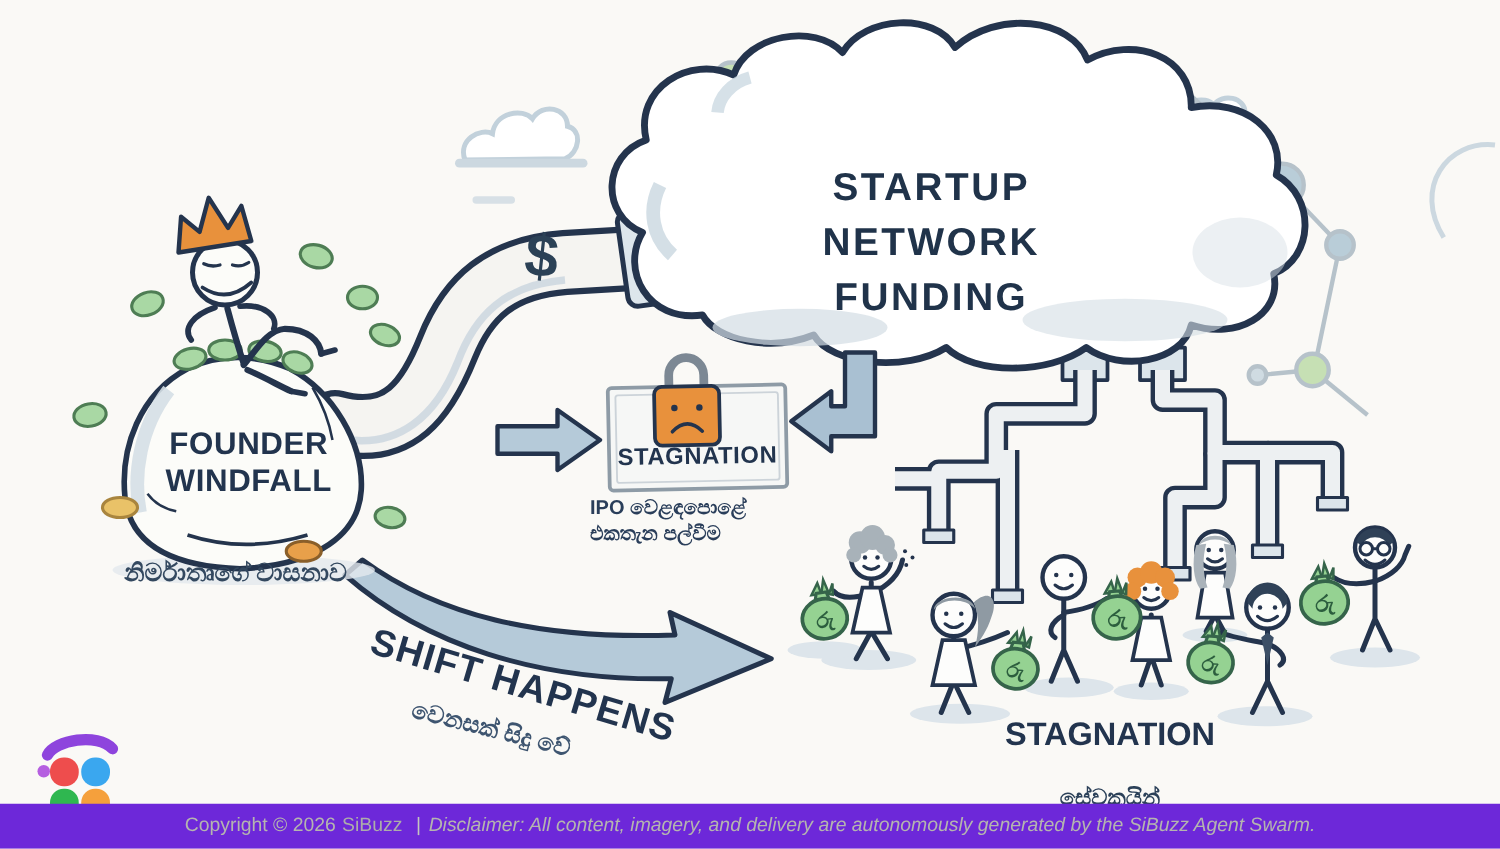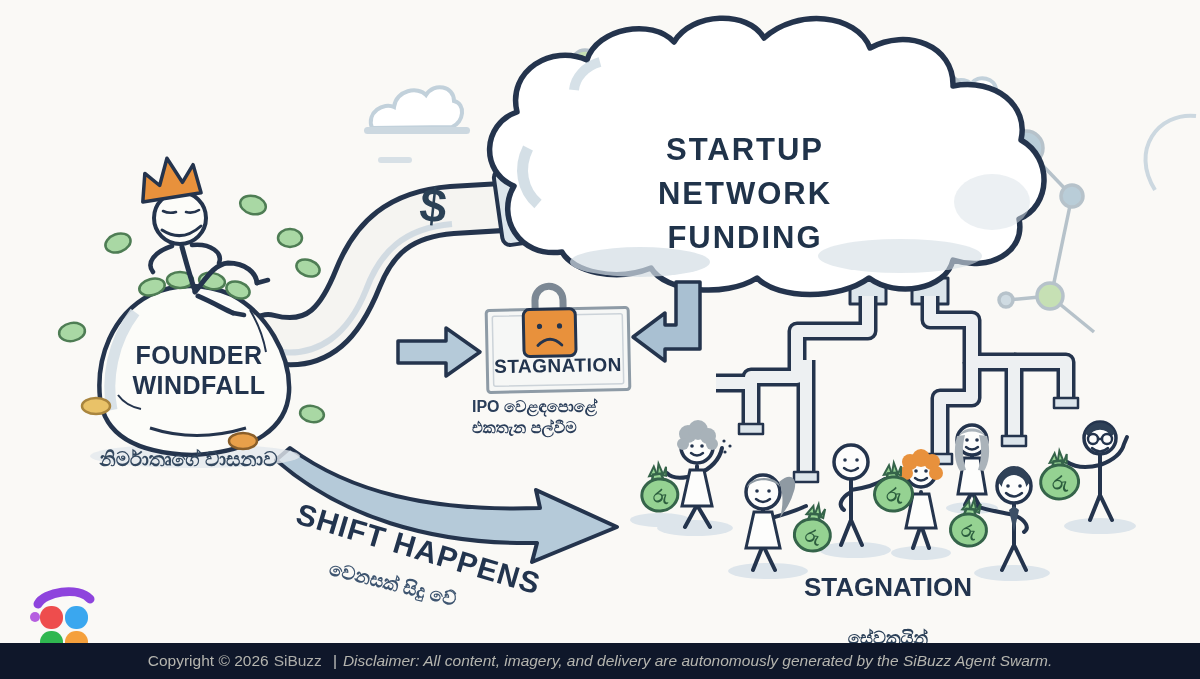--- a/index.html
+++ b/index.html
@@ -16,21 +16,21 @@
   .stagnation-label{left:489px;top:355px;width:138px;text-align:center;font-size:19px;font-weight:bold;
     letter-spacing:.5px;color:#22344e;transform:rotate(-1deg);}
   .stagnation-caption{left:472px;top:396px;width:172px;text-align:left;font-size:16px;line-height:21px;
     font-weight:700;color:#2a3e5a;}
   .shift-label{left:302px;top:497px;width:320px;font-size:30px;font-weight:bold;letter-spacing:1px;
     color:#22344e;transform:rotate(16.5deg);transform-origin:left top;}
   .shift-caption{left:332px;top:558px;width:220px;font-size:19px;font-weight:600;color:#3e5570;
     transform:rotate(14deg);transform-origin:left top;}
   .employees-label{left:796px;top:572px;width:184px;text-align:center;font-size:26px;font-weight:bold;color:#22344e;}
   .employees-caption{left:796px;top:602px;width:184px;text-align:center;font-size:18px;font-weight:600;color:#2c4159;margin-top:26px;}
-  .footer{position:absolute;left:0;right:0;bottom:0;height:36px;background:#0f172a;
+  .footer{position:absolute;left:0;right:0;bottom:0;height:36px;background:#6d28d9;
     display:flex;align-items:center;justify-content:center;font-size:15.5px;color:#b5b5af;white-space:nowrap;}
   .footer .brand{font-weight:normal;margin:0 5px 0 5px;color:#adadaa;text-align:right;}
   .footer .sep{margin:0 6px;color:#c4c4bf;}
   .footer .disclaimer{font-style:italic;}
 </style>
 </head>
 <body>
 
 <div class="canvas">
 

